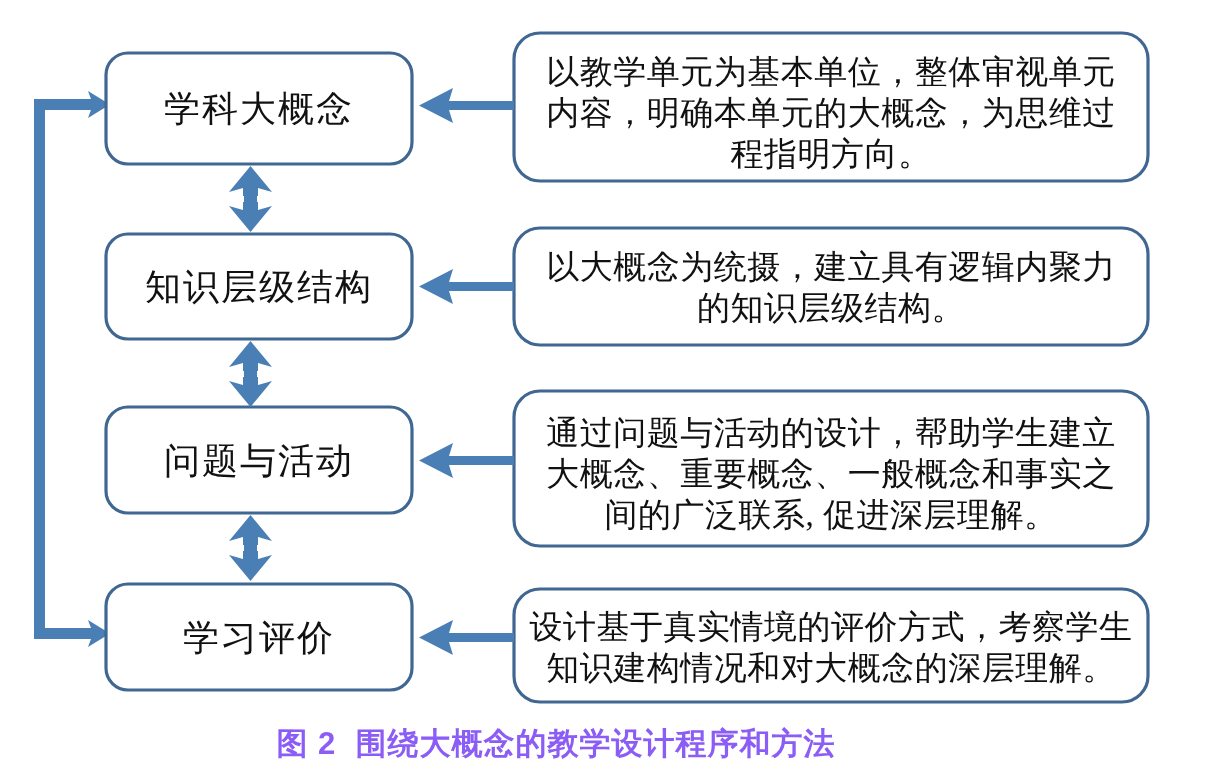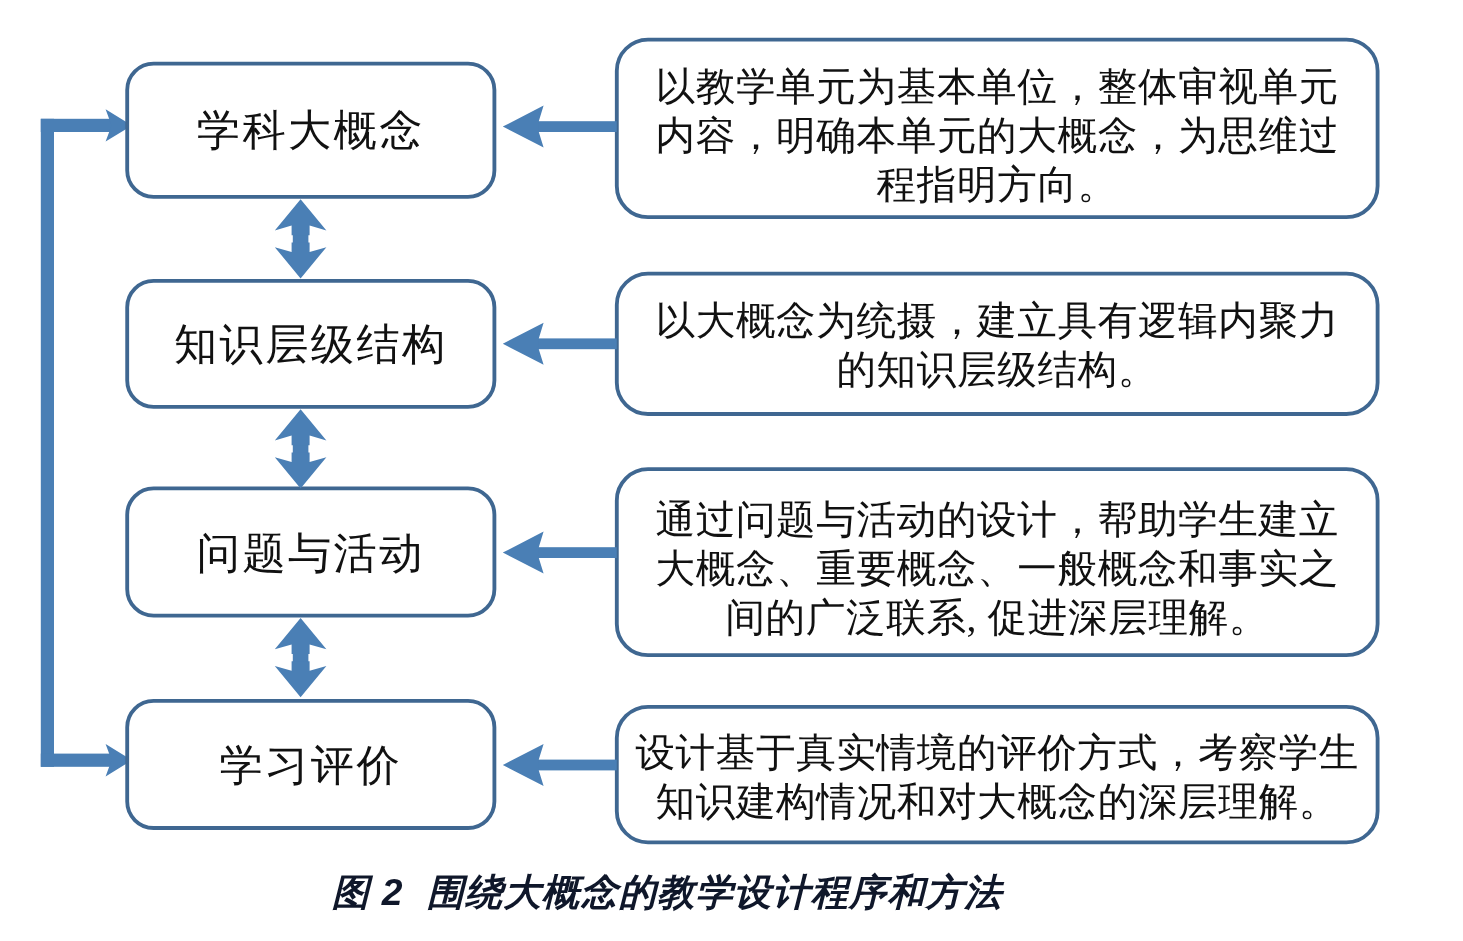--- a/index.html
+++ b/index.html
@@ -57,24 +57,23 @@
   }
   .caption-text {
     position: absolute;
     left: 0;
     top: 723px;
     width: 1112px;
     text-align: center;
     font-family: "Liberation Sans", "DejaVu Sans", sans-serif;
     font-weight: bold;
     font-size: 31px;
-    color: #0f172a;
+    color: #8b5cf6;
     letter-spacing: 1px;
     white-space: pre;
-    font-style: italic;
   }
 </style>
 </head>
 <body>
 
 <div id="stage">
 
   <svg id="diagram" viewBox="0 0 1219 784">
 
     <g>

